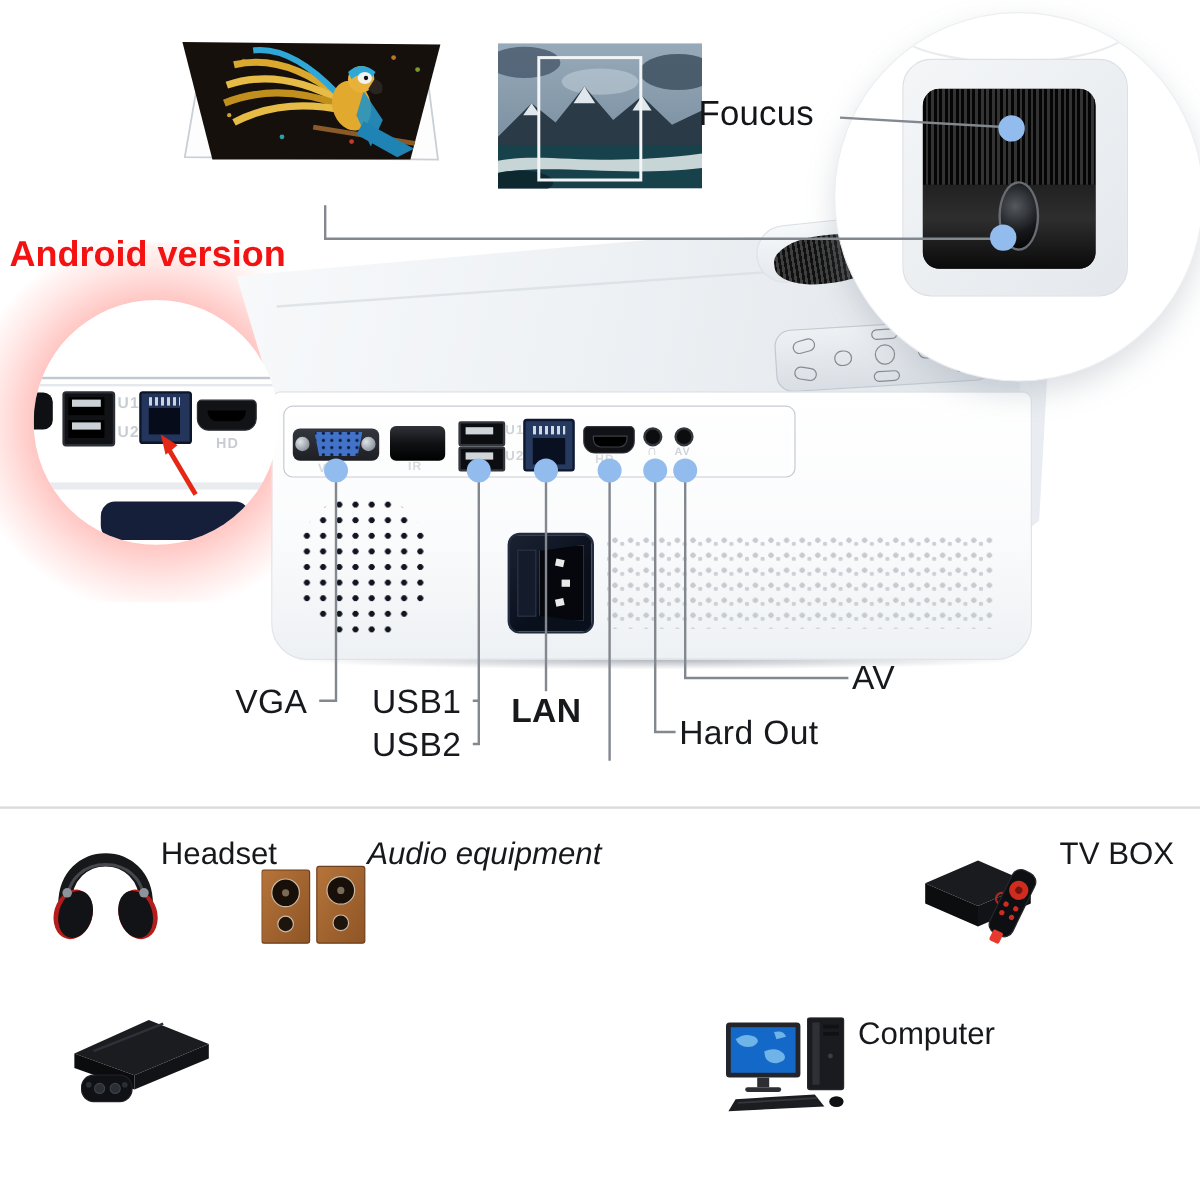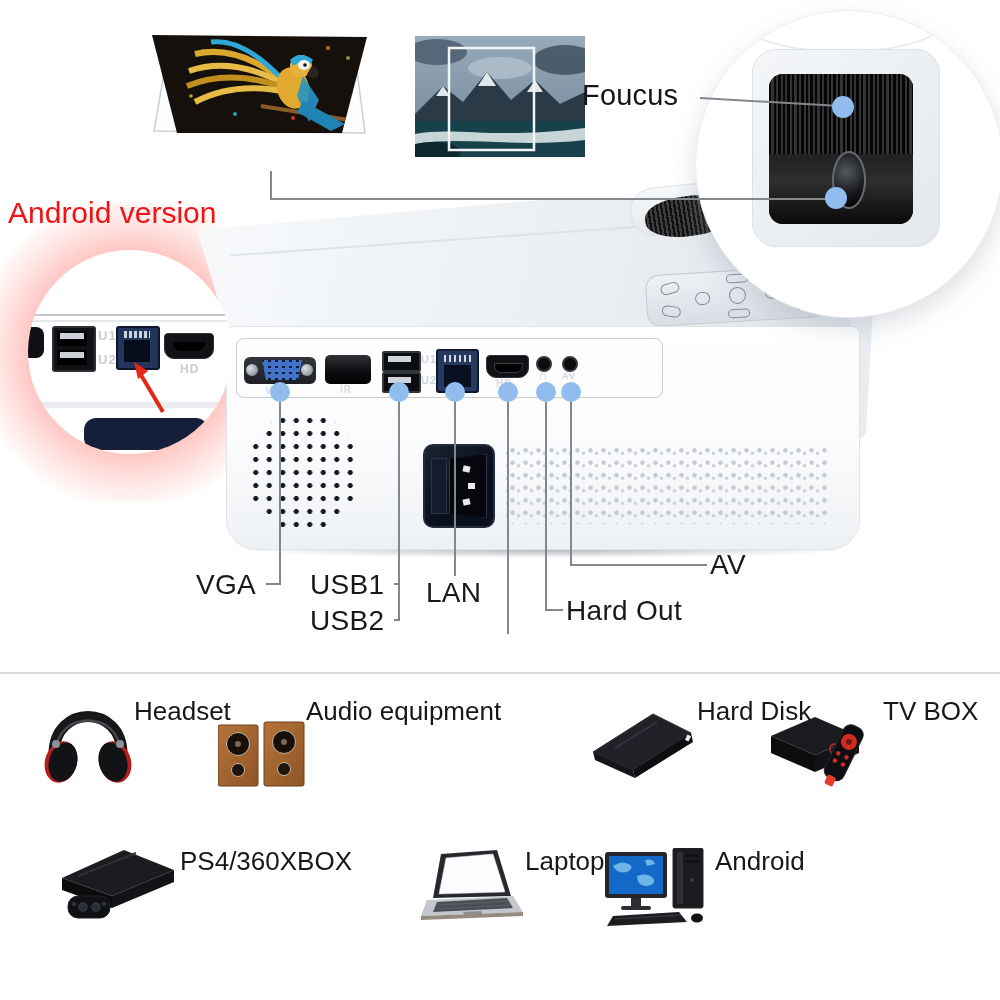--- a/index.html
+++ b/index.html
@@ -270,25 +270,25 @@
     <circle cx="399" cy="392" r="10" fill="#92bbee"></circle>
     <circle cx="455" cy="392" r="10" fill="#92bbee"></circle>
     <circle cx="508" cy="392" r="10" fill="#92bbee"></circle>
     <circle cx="546" cy="392" r="10" fill="#92bbee"></circle>
     <circle cx="571" cy="392" r="10" fill="#92bbee"></circle>
     <circle cx="843" cy="107" r="11" fill="#92bbee"></circle>
     <circle cx="836" cy="198" r="11" fill="#92bbee"></circle>
   </svg>
 
   <div class="caption" style="left:582px;top:79px;">Foucus</div>
-  <div class="red-label" style="left:8px;top:196px;">Android version</div>
+  <div class="red-label" style="left:8px;top:196px;font-weight:bold;">Android version</div>
   <div class="plabel" style="left:196px;top:570px;">VGA</div>
   <div class="plabel" style="left:310px;top:570px;text-align:right;">USB1</div>
   <div class="plabel" style="left:310px;top:606px;">USB2</div>
-  <div class="plabel" style="left:426px;top:578px;">LAN</div>
+  <div class="plabel" style="left:426px;top:578px;font-weight:bold;">LAN</div>
   <div class="plabel" style="left:566px;top:596px;">Hard Out</div>
   <div class="plabel" style="left:710px;top:550px;">AV</div>
 
   <div class="divider"></div>
 
   <div class="dev" style="left:147px;top:688px;">
     <div class="icon-wrap" style="height:100px;">
       <svg width="92" height="100">
         <path d="M12,66 C12,16 80,16 80,66" stroke="#17181a" stroke-width="11" fill="none"></path>
         <path d="M14,64 C14,22 78,22 78,64" stroke="#45474c" stroke-width="2.5" fill="none"></path>
@@ -296,21 +296,21 @@
         <ellipse cx="21" cy="74" rx="14" ry="20" fill="#121316" transform="rotate(16 21 74)"></ellipse>
         <ellipse cx="73" cy="74" rx="16" ry="21" fill="#b51c1c" transform="rotate(-16 73 74)"></ellipse>
         <ellipse cx="71" cy="74" rx="14" ry="20" fill="#121316" transform="rotate(-16 71 74)"></ellipse>
         <circle cx="14" cy="56" r="4" fill="#8d939a"></circle>
           <circle cx="78" cy="56" r="4" fill="#8d939a"></circle>
       </svg>
     </div>
     <div class="dev-label">Headset</div>
   </div>
 
-  <div class="dev" style="left:323px;top:688px;">
+  <div class="dev" style="left:323px;top:688px;font-style:italic;">
     <div class="icon-wrap" style="height:100px;">
       <svg width="88" height="68">
         <defs>
             <linearGradient id="wood" x1="0" y1="0" x2="1" y2="1">
           <stop offset="0" stop-color="#b5743a"></stop>
               <stop offset="1" stop-color="#8f5526"></stop>
             </linearGradient>
           </defs>
         <rect x="0" y="5" width="40" height="61" rx="2" fill="url(#wood)" stroke="#6e3f1c" stroke-width="1"></rect>
         <circle cx="20" cy="24" r="11.5" fill="#181008" stroke="#c9b9a5" stroke-width="1"></circle>
@@ -319,32 +319,20 @@
         <rect x="46" y="2" width="40" height="64" rx="2" fill="url(#wood)" stroke="#6e3f1c" stroke-width="1"></rect>
         <circle cx="66" cy="22" r="11.5" fill="#181008" stroke="#c9b9a5" stroke-width="1"></circle>
         <circle cx="66" cy="22" r="3" fill="#7a6a57"></circle>
         <circle cx="66" cy="49" r="6.5" fill="#1d140c" stroke="#c9b9a5" stroke-width="1"></circle>
       </svg>
     </div>
     <div class="dev-label">Audio equipment</div>
   </div>
 
 
-  <div class="dev" style="left:690px;top:688px;">
-    <div class="icon-wrap" style="height:100px;">
-      <svg width="112" height="82">
-        <polygon points="8,46 68,8 106,27 48,64" fill="#202227" stroke="#2a2d33"></polygon>
-        <polygon points="48,64 106,27 108,36 50,72" fill="#0d0e10"></polygon>
-        <polygon points="8,46 48,64 50,72 10,54" fill="#141619"></polygon>
-        <line x1="30" y1="42" x2="72" y2="16" stroke="#33363c" stroke-width="2"></line>
-        <rect x="101" y="29" width="4" height="6" fill="#e8eaec" transform="rotate(26 103 32)"></rect>
-      </svg>
-    </div>
-    <div class="dev-label">Hard Disk</div>
-  </div>
 
   <div class="dev" style="left:866px;top:688px;">
     <div class="icon-wrap" style="height:100px;">
       <svg width="122" height="82">
         <polygon points="10,30 54,11 98,30 54,49" fill="#1a1b1e"></polygon>
         <polygon points="10,30 54,49 54,66 10,47" fill="#0c0d0f"></polygon>
         <polygon points="54,49 98,30 98,47 54,66" fill="#121316"></polygon>
         <circle cx="74" cy="43" r="5" fill="none" stroke="#a82e24" stroke-width="1.8"></circle>
         <g transform="translate(86,16) rotate(26)">
           <rect x="0" y="0" width="21" height="58" rx="8" fill="#0e0f12" stroke="#26282d"></rect>
@@ -368,39 +356,23 @@
         <line x1="32" y1="36" x2="90" y2="13" stroke="#2f3138" stroke-width="2"></line>
         <polygon points="16,38 66,56 66,68 16,50" fill="#0b0c0e"></polygon>
         <polygon points="66,56 128,30 128,42 66,68" fill="#121317"></polygon>
         <rect x="22" y="56" width="42" height="22" rx="10" fill="#101114" stroke="#1e2026"></rect>
         <circle cx="37" cy="67" r="4.2" fill="#2b2e34" stroke="#3c4048"></circle>
         <circle cx="50" cy="67" r="4.2" fill="#2b2e34" stroke="#3c4048"></circle>
         <circle cx="28" cy="64" r="2.4" fill="#2b2e34"></circle>
           <circle cx="58" cy="64" r="2.4" fill="#2b2e34"></circle>
       </svg>
     </div>
-    <div class="dev-label">PS4/360XBOX</div>
-  </div>
-
-
-  <div class="dev" style="left:526px;top:838px;">
-    <div class="icon-wrap" style="height:92px;">
-      <svg width="104" height="80">
-        <polygon points="20,4 76,0 90,46 12,48" fill="#26282d"></polygon>
-        <polygon points="25,8 72,4 84,42 18,44" fill="#fbfcfd" stroke="#d9dde1" stroke-width=".5"></polygon>
-        <polygon points="6,50 92,46 102,62 0,66" fill="#c3c7cc"></polygon>
-        <polygon points="16,52 86,48 92,58 12,62" fill="#4b4e54"></polygon>
-        <line x1="18" y1="55" x2="88" y2="51" stroke="#5d6167" stroke-width="1"></line>
-        <line x1="15" y1="59" x2="90" y2="55" stroke="#5d6167" stroke-width="1"></line>
-        <polygon points="42,62 60,61 62,65 44,66" fill="#8b8f95"></polygon>
-        <polygon points="0,66 102,62 102,66 0,70" fill="#948b80"></polygon>
-      </svg>
-    </div>
-    <div class="dev-label">Laptop</div>
-  </div>
+  </div>
+
+
 
   <div class="dev" style="left:706px;top:838px;">
     <div class="icon-wrap" style="height:92px;">
       <svg width="114" height="82">
         <rect x="4" y="4" width="62" height="46" rx="3" fill="#23252a"></rect>
         <rect x="8" y="8" width="54" height="38" fill="#1468c8"></rect>
         <path d="M12,18 q8,-6 16,-2 q6,4 -2,8 q-10,2 -14,-6z" fill="#6fb4e8"></path>
         <path d="M36,28 q10,-4 16,2 q4,6 -6,8 q-10,0 -10,-10z" fill="#6fb4e8"></path>
         <path d="M44,12 q8,-2 10,4 l-8,2z" fill="#6fb4e8"></path>
         <rect x="30" y="50" width="10" height="8" fill="#2c2e33"></rect>
@@ -408,17 +380,17 @@
         <rect x="72" y="0" width="30" height="60" rx="2" fill="#1a1b1f" stroke="#26282d"></rect>
         <rect x="76" y="4" width="6" height="52" fill="#2e3036"></rect>
         <rect x="85" y="6" width="13" height="3" fill="#101114"></rect>
           <rect x="85" y="12" width="13" height="3" fill="#101114"></rect>
         <circle cx="91" cy="32" r="2" fill="#3a3d43"></circle>
         <polygon points="12,68 78,64 86,74 6,78" fill="#1c1d21"></polygon>
         <line x1="14" y1="71" x2="80" y2="67" stroke="#34363c" stroke-width="1.5"></line>
         <ellipse cx="96" cy="70" rx="6" ry="4.5" fill="#101114"></ellipse>
       </svg>
     </div>
-    <div class="dev-label">Android</div>
+    <div class="dev-label">Computer</div>
   </div>
 
 
 </div>
 
 </body></html>

